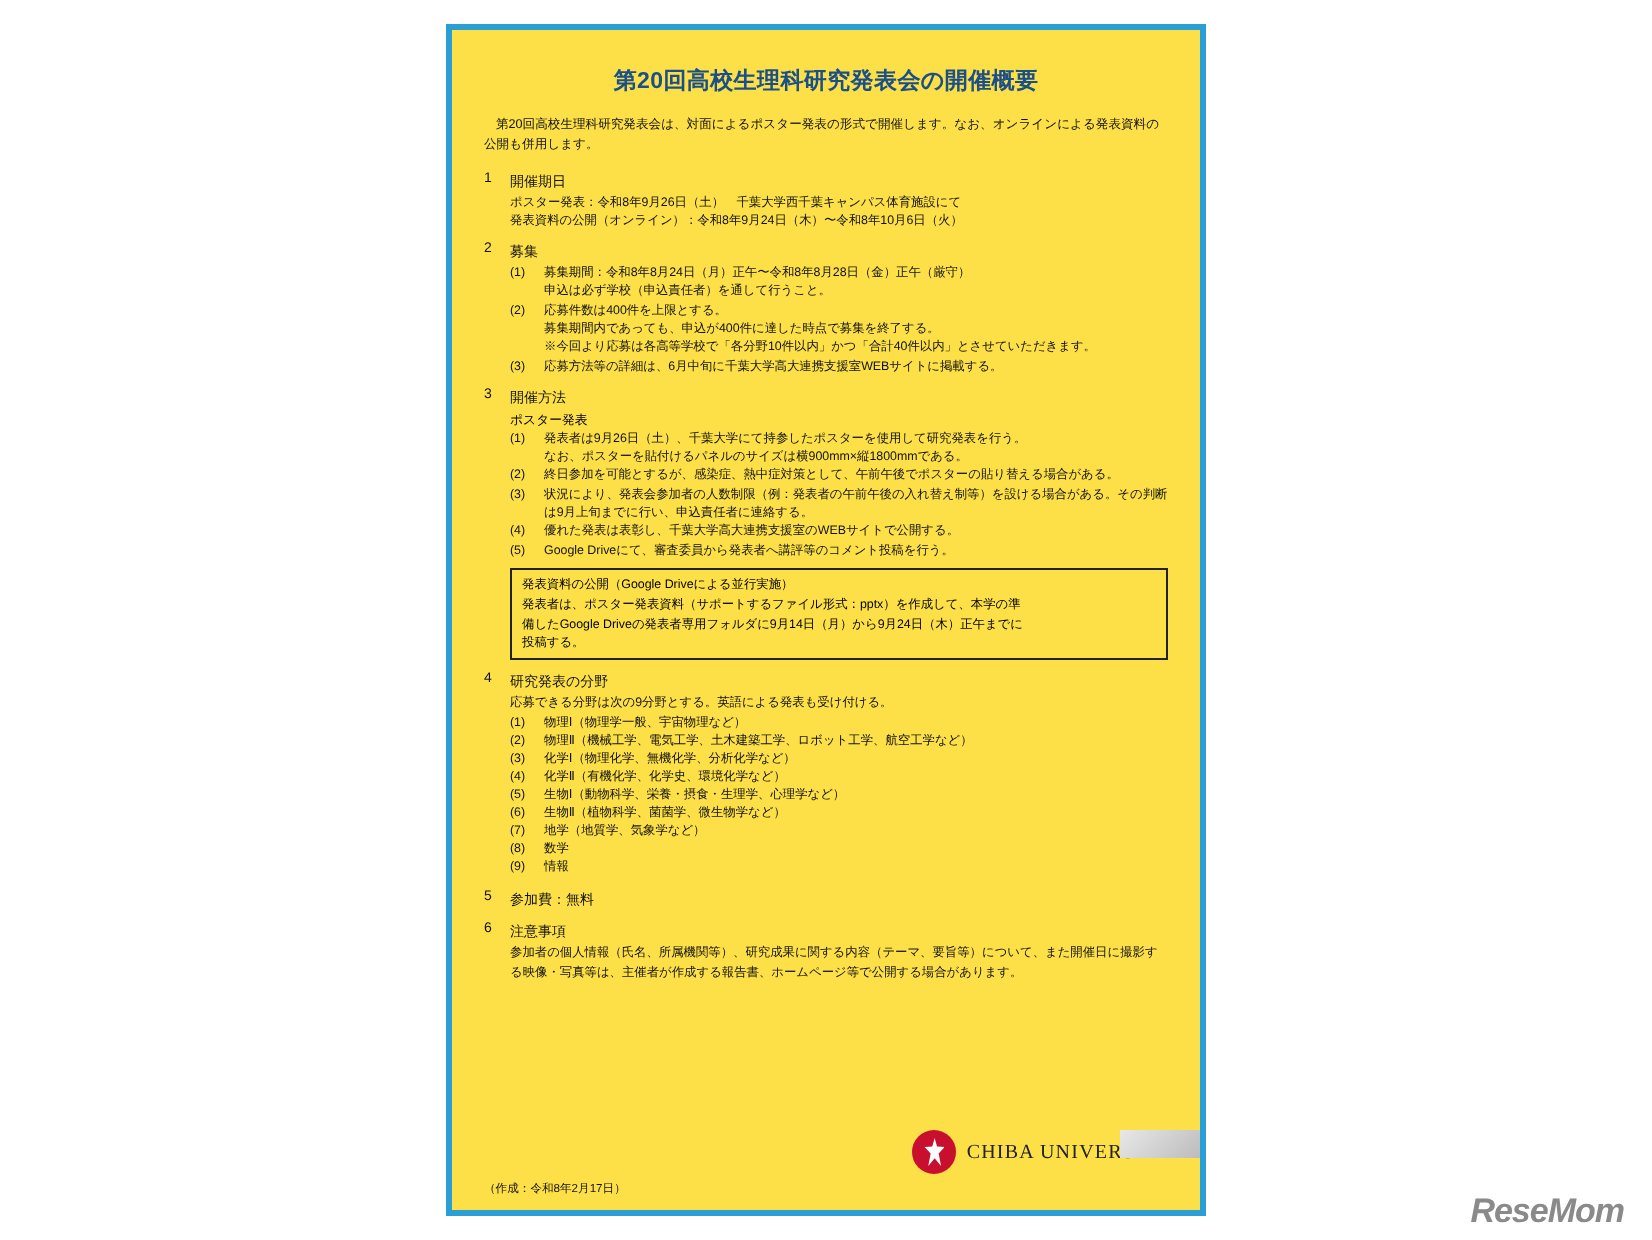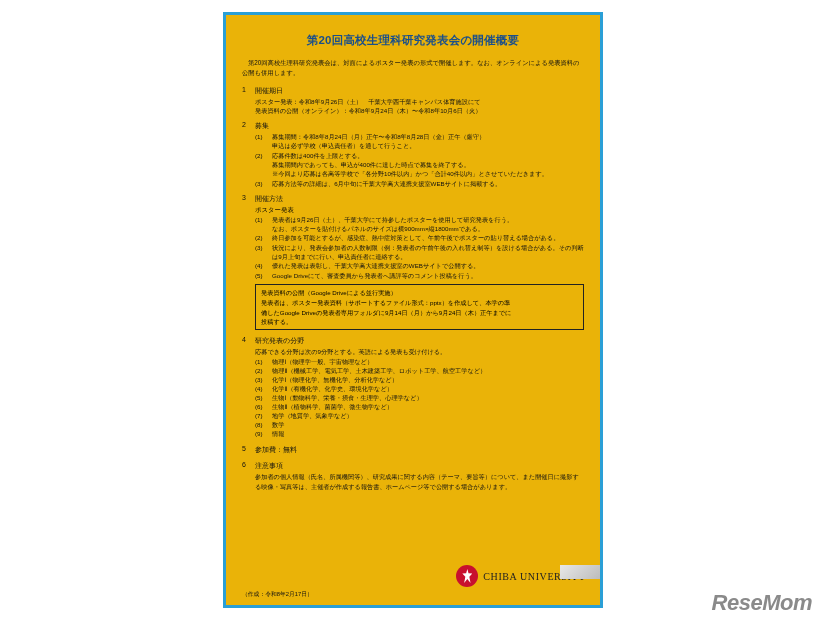--- a/index.html
+++ b/index.html
@@ -8,21 +8,21 @@
     background:#ffffff;
     font-family:"Liberation Sans", sans-serif;
     position:relative;
     overflow:hidden;
   }
   #sheet{
     position:absolute;
     left:223px; top:12px;
     width:380px; height:596px;
     border:3px solid #2a9fd6;
-    background:#eab308;
+    background:#fde047;
     box-sizing:border-box;
     padding:14px 16px 8px 16px;
   }
   .title{
     text-align:center;
     font-size:11.5px;
     font-weight:bold;
     color:#1a4f8a;
     letter-spacing:0.2px;
     margin:4px 0 10px 0;
@@ -96,21 +96,21 @@
   }
   .logo-text{
     font-size:10px;
     letter-spacing:0.6px;
     color:#222;
     font-family:"Liberation Serif", serif;
   }
   .watermark{
     position:absolute;
     right:14px; bottom:4px;
-    font-size:22px;
+    font-size:17px;
     font-weight:bold;
     font-style:italic;
     color:#8a8a8a;
     letter-spacing:-0.5px;
     font-family:"Liberation Sans", sans-serif;
   }
   .corner{
     position:absolute;
     right:0; bottom:26px;
     width:40px;height:14px;

